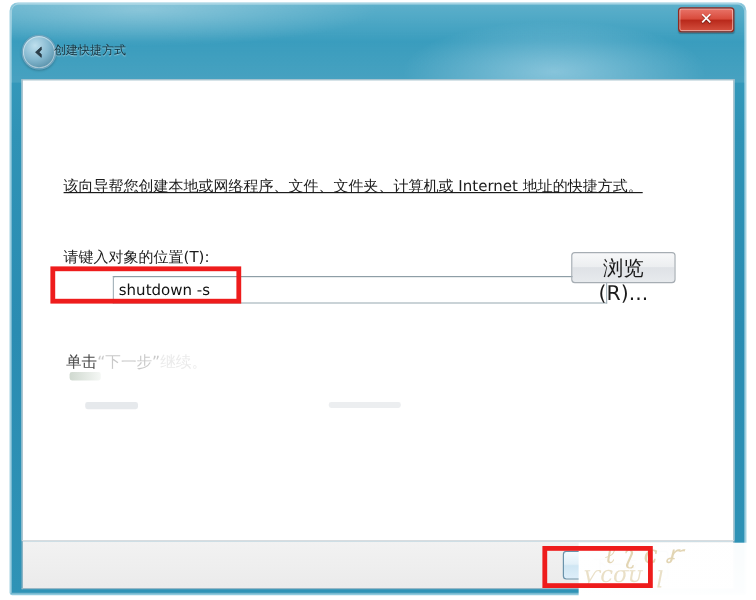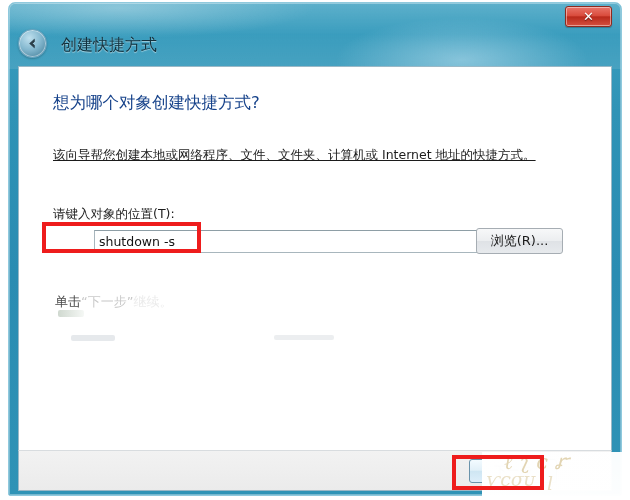--- a/index.html
+++ b/index.html
@@ -82,23 +82,23 @@
     box-shadow: 0 0 0 1px rgba(255,255,255,0.45) inset, 0 1px 2px rgba(0,0,0,0.22);
     display: flex;
     align-items: center;
     justify-content: center;
     cursor: pointer;
   }
   .back-btn svg { display: block; }
 
   .win-title {
     position: absolute;
-    left: 52px;
+    left: 36px;
     top: 32px;
-    font-size: 16px;
+    font-size: 10px;
     color: #12303c;
     text-shadow: 0 1px 1px rgba(255,255,255,0.55);
     white-space: nowrap;
   }
 
   
   .content {
     position: absolute;
     left: 9px;
     top: 63px;
@@ -152,29 +152,29 @@
     font-size: 12.5px;
     color: #111111;
     padding: 0 4px;
     outline: none;
     margin-left: 41px;
   }
 
   .browse-btn {
     position: absolute;
     left: 457px;
-    top: 161px;
+    top: 143px;
     width: 87px;
     height: 26px;
     border: 1px solid #a6adb3;
     border-radius: 3px;
     background: linear-gradient(180deg, #f7f8f9 0%, #eceef0 48%, #dfe2e6 50%, #e7eaed 100%);
     box-sizing: border-box;
     font-family: "DejaVu Sans", "Liberation Sans", sans-serif;
-    font-size: 13px;
+    font-size: 17px;
     color: #1a1a1a;
     cursor: pointer;
   }
 
   
   .hint-faded {
     position: absolute;
     left: 36px;
     top: 226px;
     font-size: 13px;
@@ -297,21 +297,20 @@
         <svg width="15" height="15" viewBox="0 0 15 15">
           <path d="M9.4 3.2 L4.6 7.5 L9.4 11.8 L9.4 9.3 L7.4 7.5 L9.4 5.7 Z" fill="#2c3f4a" stroke="#20313b" stroke-width="0.6"></path>
         </svg>
       </span>
     </div>
 
     <div class="win-title">创建快捷方式</div>
 
     <div class="content">
 
-      <div class="heading">想为哪个对象创建快捷方式?</div>
 
       <div class="desc">该向导帮您创建本地或网络程序、文件、文件夹、计算机或 Internet 地址的快捷方式。</div>
 
       <div class="field-label">请键入对象的位置(T):</div>
 
       <input class="loc-input" type="text" value="shutdown -s" style="">
 
       <button class="browse-btn">浏览(R)...</button>
 
       <div class="hint-faded">

